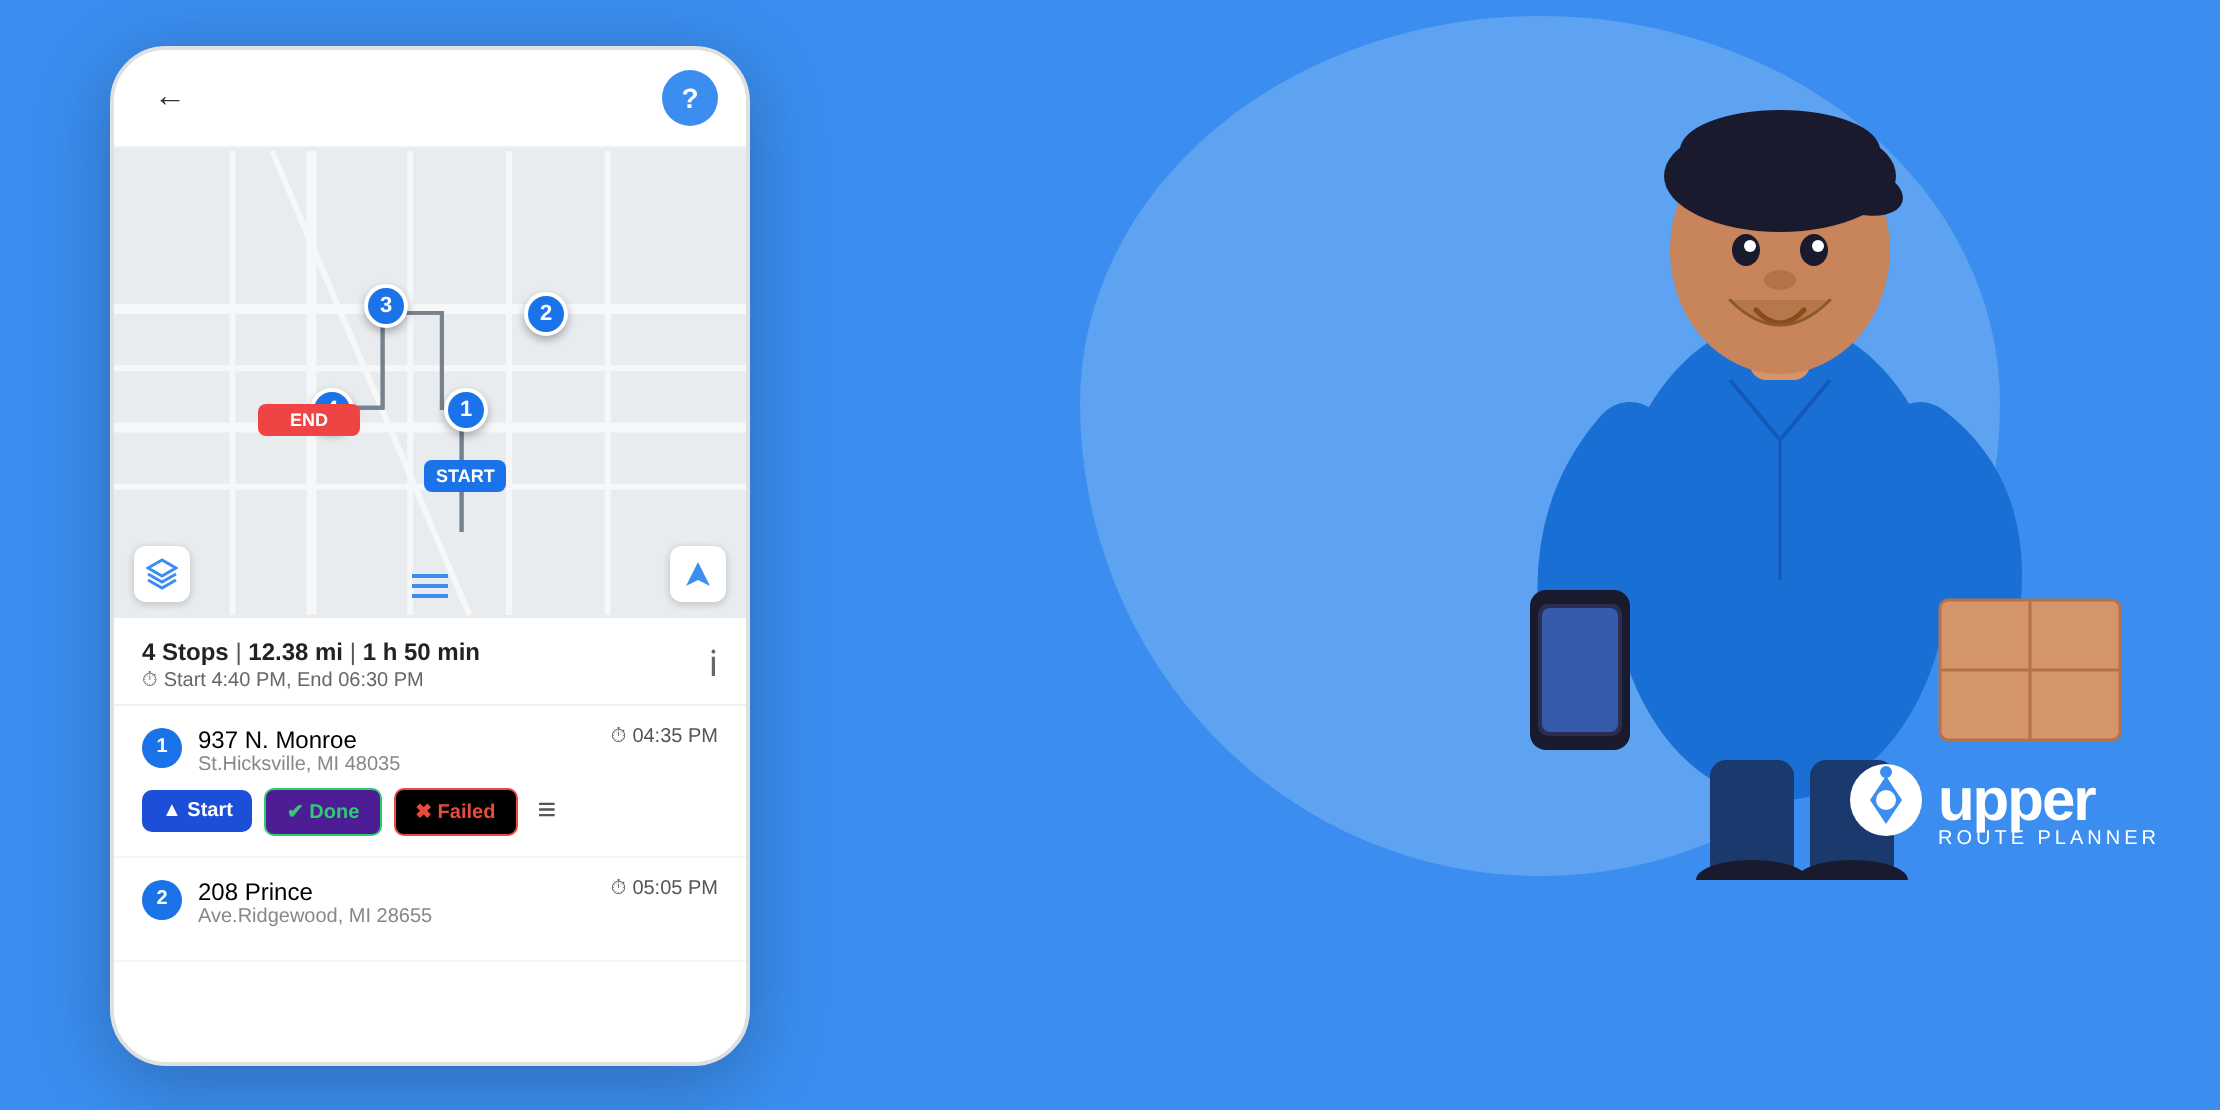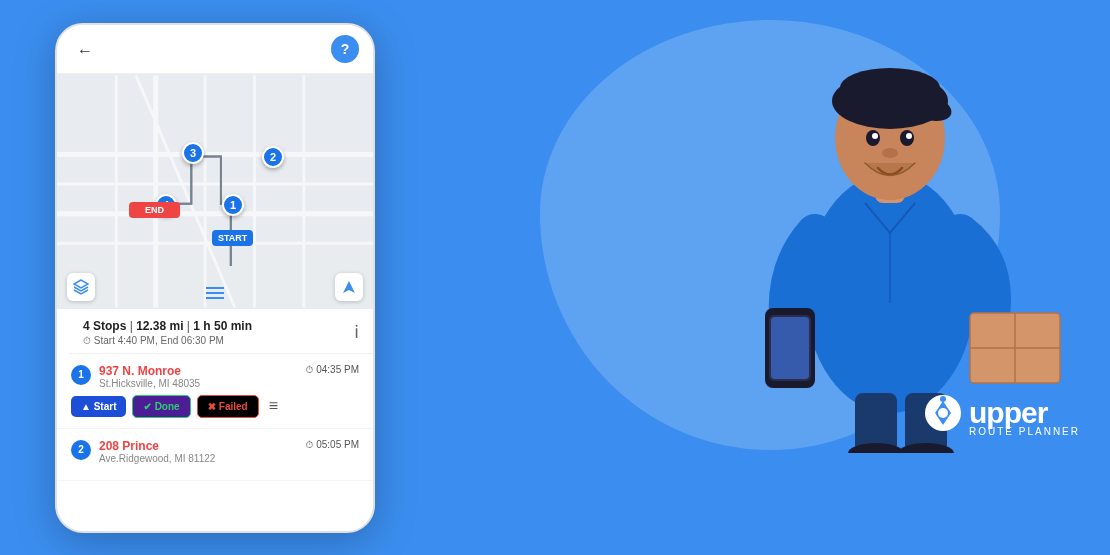--- a/index.html
+++ b/index.html
@@ -167,21 +167,20 @@
       color: #3b8ef0;
     }
 
     
     .route-summary {
       padding: 10px 14px 6px;
       border-bottom: 1px solid #f0f0f0;
       display: flex;
       justify-content: space-between;
       align-items: flex-start;
-      margin-left: 12px;
     }
     .route-summary-left .stops-info {
       font-size: 12px;
       font-weight: 700;
       color: #222;
     }
     .route-summary-left .time-info {
       font-size: 10px;
       color: #666;
       margin-top: 2px;
@@ -219,22 +218,22 @@
       font-size: 10px;
       font-weight: bold;
       display: flex;
       align-items: center;
       justify-content: center;
       flex-shrink: 0;
       margin-top: 1px;
     }
     .stop-address .street {
       font-size: 12px;
-      font-weight: 700;
-      color: #ef4444;
+      font-weight: 400;
+      color: #000000;
     }
     .stop-address .city {
       font-size: 10px;
       color: #888;
     }
     .stop-time {
       font-size: 10px;
       color: #555;
       display: flex;
       align-items: center;
@@ -292,21 +291,21 @@
       font-size: 16px;
       color: #555;
       cursor: pointer;
       padding: 2px 4px;
     }
 
     
     .right-section {
       position: absolute;
       right: 0;
-      top: 12px;
+      top: 0;
       width: 680px;
       height: 445px;
       display: flex;
       align-items: center;
       justify-content: center;
     }
 
     
     .blob-shape {
       position: absolute;
@@ -448,21 +447,21 @@
         <button class="btn-menu">≡</button>
       </div>
     </div>
 
     <div class="stop-item">
       <div class="stop-item-header">
         <div class="stop-item-left">
           <div class="stop-num-badge">2</div>
           <div class="stop-address">
             <div class="street">208 Prince</div>
-            <div class="city">Ave.Ridgewood, MI 81122</div>
+            <div class="city">Ave.Ridgewood, MI 28655</div>
           </div>
         </div>
         <div class="stop-time">
           <span>⏱</span>
           <span>05:05 PM</span>
         </div>
       </div>
     </div>
 
   </div>

